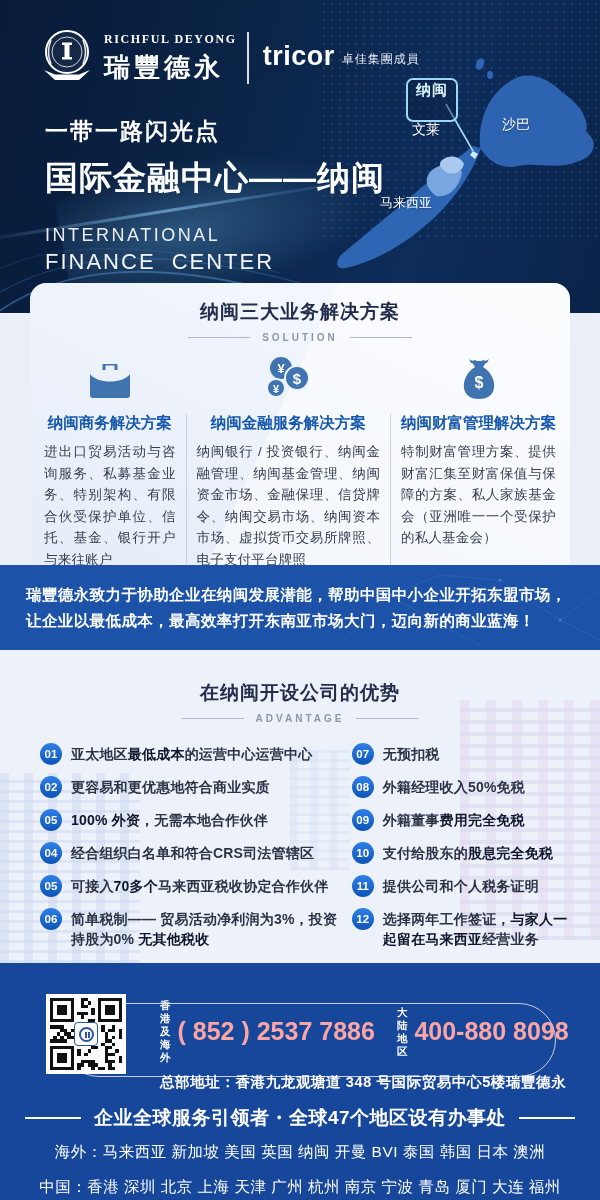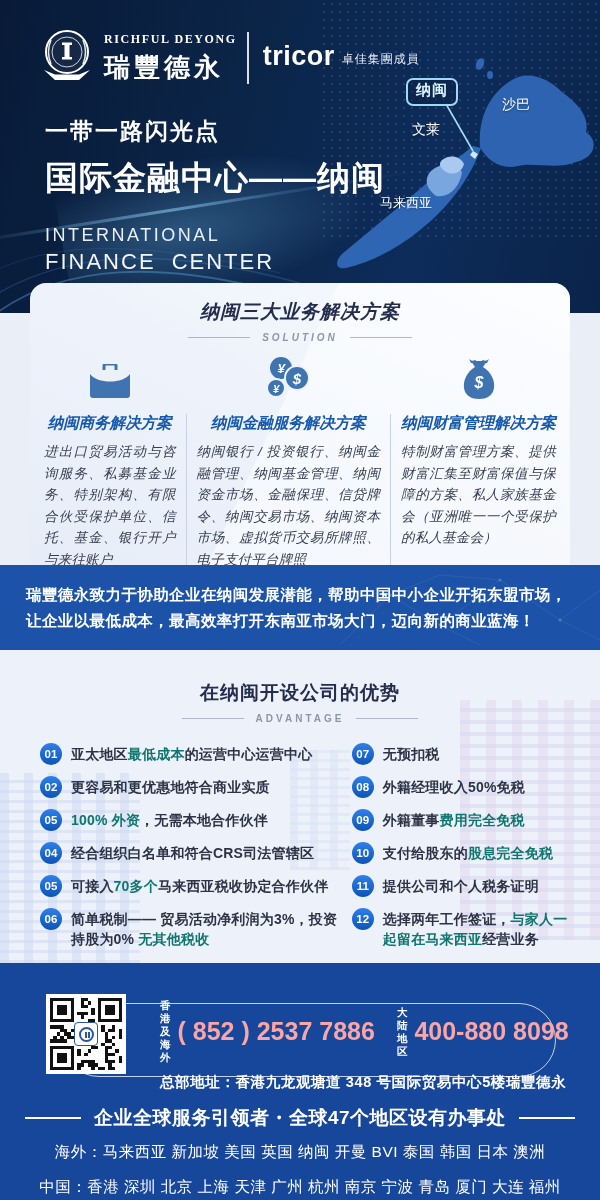--- a/index.html
+++ b/index.html
@@ -44,37 +44,36 @@
 
   .headline { position:absolute; left:45px; top:116px; }
   .headline .tagline { color:#fff; font-size:23px; font-weight:bold; letter-spacing:2px; }
   .headline h1 { color:#fff; font-size:33px; font-weight:bold; letter-spacing:1px; margin-top:9px; white-space:nowrap; }
   .headline .sub1 { color:#e9effa; font-size:18px; letter-spacing:2.5px; margin-top:24px; }
   .headline .sub2 { color:#f2f6fc; font-size:22px; letter-spacing:2px; word-spacing:8px; margin-top:3px; }
 
   .map { position:absolute; right:0; top:52px; width:270px; height:228px; }
   .map svg { position:absolute; left:0; top:0; }
   .map-label { position:absolute; color:#fff; white-space:nowrap; text-shadow:0 1px 2px rgba(0,0,0,.35); }
-  .lbl-sabah { left:172px; top:44px; font-size:14px; }
+  .lbl-sabah { left:172px; top:64px; font-size:14px; }
   .lbl-brunei { left:82px; top:69px; font-size:14px; }
   .lbl-malaysia { left:50px; top:142px; font-size:13px; }
   .labuan-badge {
     position:absolute; left:76px; top:26px; border:2px solid #9fd9f6; border-radius:7px;
-    padding:1px 8px 4px; color:#d9f3ff; font-size:15px; font-weight:bold;
+    padding:1px 8px 20px; color:#d9f3ff; font-size:15px; font-weight:bold;
     background:rgba(10,32,66,.45); letter-spacing:1px;
   }
 
   
   .solution { position:relative; height:252px; background:#e9eef7; z-index:2; }
   .solution-card {
     position:absolute; left:30px; right:30px; top:-30px; height:282px;
     border-radius:16px 16px 0 0;
     background:linear-gradient(205deg,#f8fbff 0%,#eef3fb 45%,#e7edf8 100%);
     padding-top:16px;
-    font-style:italic;
   }
   .solution-card::before {
     content:""; position:absolute; inset:0; border-radius:16px 16px 0 0;
     background:linear-gradient(115deg,transparent 0 46%,rgba(255,255,255,.5) 46% 100%);
     pointer-events:none;
   }
   .sec-title { text-align:center; color:#242e4c; font-size:19px; font-weight:bold; letter-spacing:1px; position:relative; }
   .sub-row { display:flex; align-items:center; justify-content:center; margin-top:7px; position:relative; }
   .sub-row .line { width:62px; height:1px; background:#aeb8ca; margin:0 12px; }
   .sub-row .sub-text { color:#8d96a9; font-size:10px; letter-spacing:3px; font-weight:bold;text-align:center; }
@@ -117,21 +116,21 @@
   .adv-list { list-style:none; }
   .adv-list.left { width:318px; margin-right:10px; }
   .adv-list.right { width:230px; }
   .adv-list li { display:flex; margin-bottom:11px; }
   .adv-list .num {
     width:22px; height:22px; border-radius:50%; flex-shrink:0; margin:0 9px 0 0;
     background:linear-gradient(180deg,#2f80e8,#0d54b8);
     color:#fff; font-size:11.5px; font-weight:bold; line-height:22px; text-align:center;
   }
   .adv-list .txt { color:#2b3344; font-size:14px; font-weight:600; line-height:20px; padding-top:1px; letter-spacing:.2px; }
-  .adv-list .txt .hl { color:#0f766e; }
+  .adv-list .txt .hl { color:#0f172a; }
 
   
   .footer { position:relative; height:237px; background:#17479a; overflow:hidden; }
   .contact { position:relative; height:118px; }
   .contact-outline {
     position:absolute; left:62px; right:44px; top:40px; height:74px;
     border:1px solid rgba(255,255,255,.75); border-radius:37px;
   }
   .qr {
     position:absolute; left:46px; top:31px; width:80px; height:80px; background:#fff;

